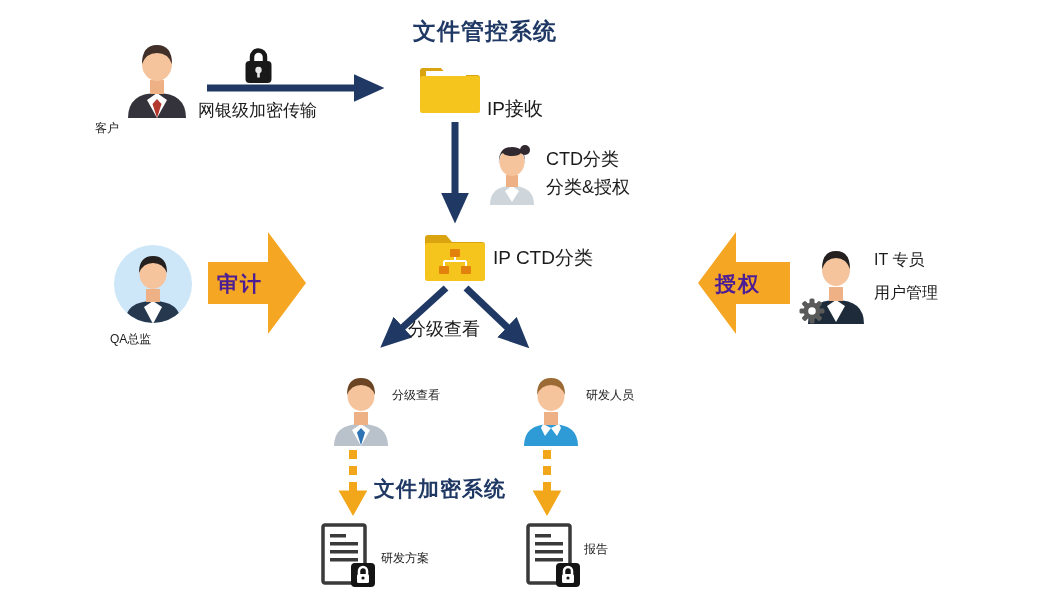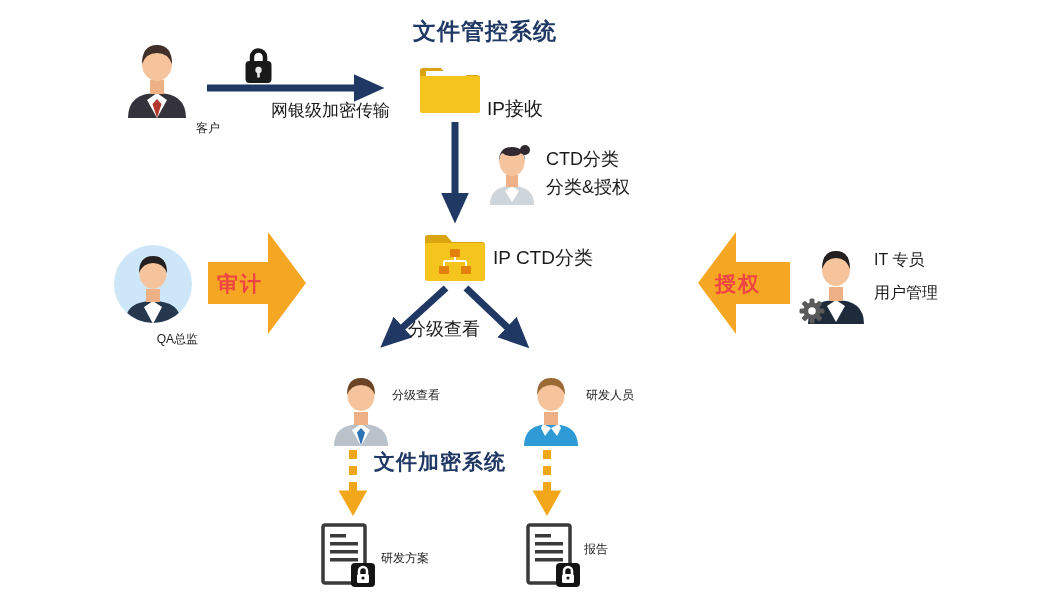--- a/index.html
+++ b/index.html
@@ -6,23 +6,23 @@
   #canvas {
     position: relative;
     width: 972px;
     height: 600px;
     background: #ffffff;
     font-family: "Liberation Sans", "DejaVu Sans", sans-serif;
     overflow: hidden;
   }
   .abs { position: absolute; }
   .label { color: #1b1b1b; font-size: 19px; line-height: 1.4; white-space: nowrap; }
-  .label.center { text-align: right; }
+  .label.center { text-align: left; }
   .title { color: #1f3864; font-weight: 700; font-size: 23px; letter-spacing: 1px; white-space: nowrap; }
-  .arrow-label { color: #ef4444; font-weight: 700; font-size: 21px; letter-spacing: 2px; text-align: center; white-space: nowrap; }
+  .arrow-label { color: #4c1d95; font-weight: 700; font-size: 21px; letter-spacing: 2px; text-align: center; white-space: nowrap; }
   .big { font-size: 12px; }
   svg { display: block; }
 </style>
 </head>
 <body>
 
 <div id="canvas">
 
   <svg class="abs" style="left:0;top:0" width="1056" height="600">
     <defs>
@@ -195,19 +195,19 @@
     <div>IT 专员</div>
     <div>用户管理</div>
   </div>
 
   <div class="abs label" style="left:408px;top:317px;font-size:18px">分级查看</div>
 
   <div class="abs label big" style="left:392px;top:387px">分级查看</div>
 
   <div class="abs label big" style="left:586px;top:387px">研发人员</div>
 
-  <div class="abs title" style="left:374px;top:448px;font-size:21px">文件加密系统</div>
+  <div class="abs title" style="left:374px;top:475px;font-size:21px">文件加密系统</div>
 
   <div class="abs label big" style="left:381px;top:550px">研发方案</div>
 
   <div class="abs label big" style="left:584px;top:541px">报告</div>
 
 </div>
 
 </body></html>

